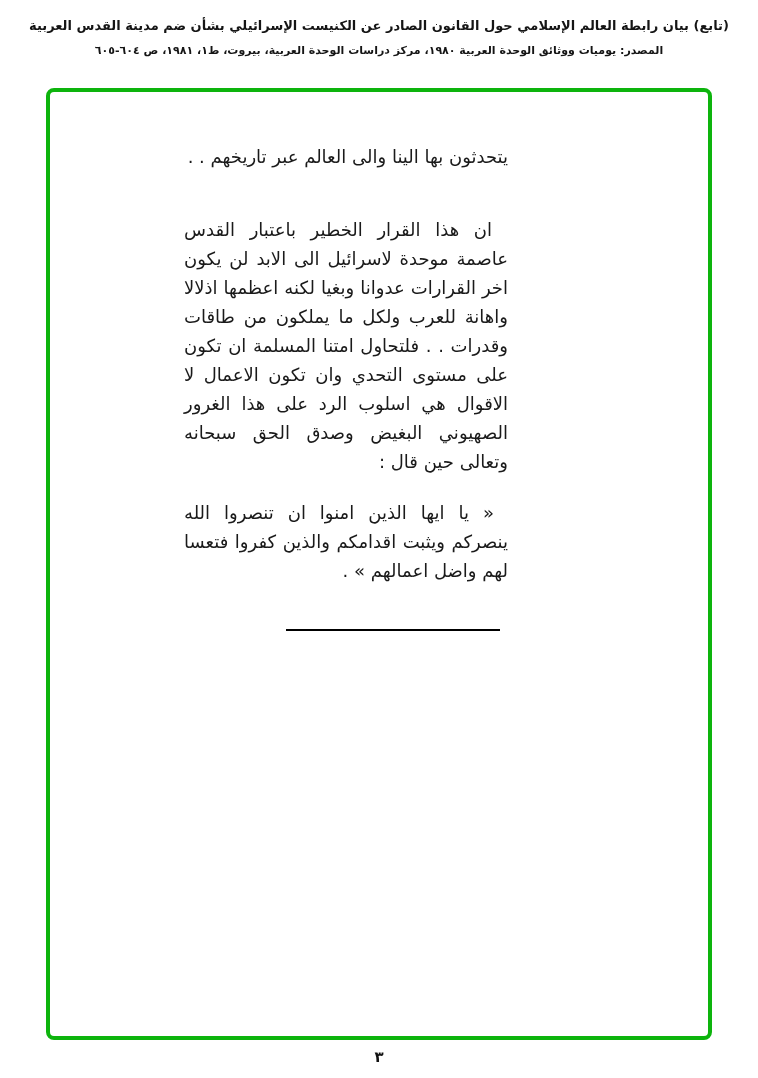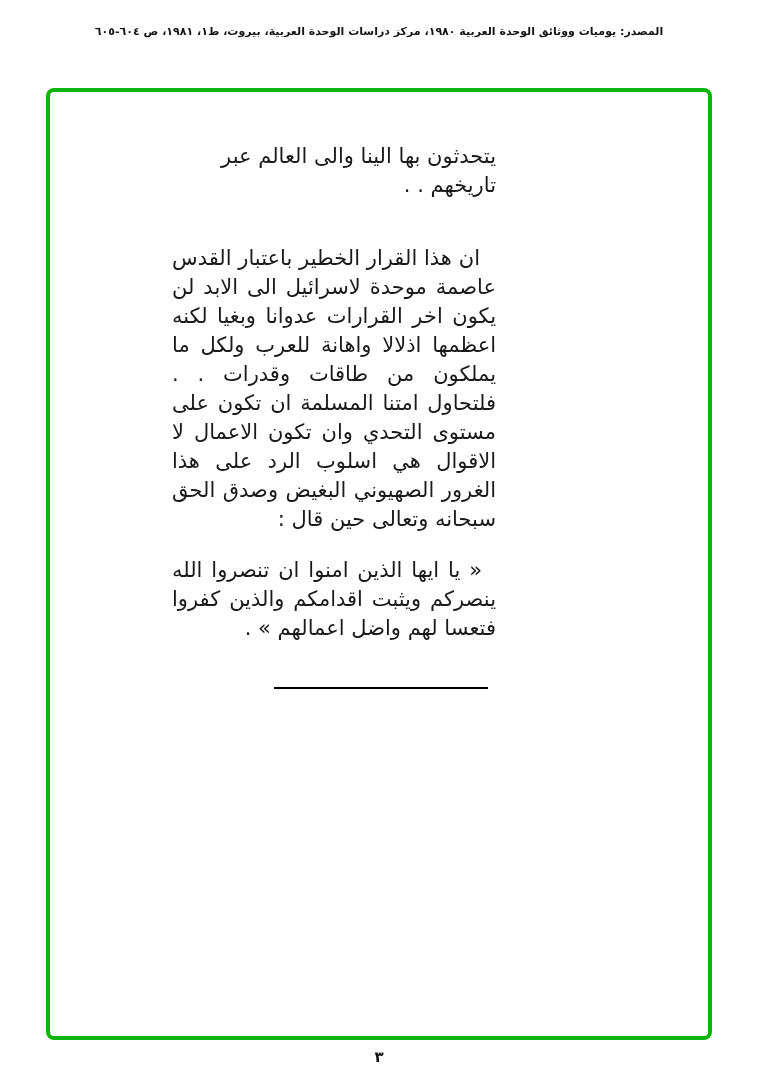--- a/index.html
+++ b/index.html
@@ -44,24 +44,24 @@
     width: 666px;
     height: 952px;
     border: 4px solid #0db40d;
     border-radius: 8px;
     background: #ffffff;
   }
   
   .content {
     position: absolute;
     top: 50px;
-    right: 212px;
+    right: 200px;
     width: 324px;
     direction: rtl;
-    font-size: 21px;
+    font-size: 18px;
     line-height: 29px;
     color: #1a1a1a;
   }
   .intro {
     text-align: right;
     margin-bottom: 13px;
   }
   .para {
     text-align: justify;
     text-indent: 16px;
@@ -88,20 +88,21 @@
     font-weight: bold;
     color: #111111;
   }
 </style>
 </head>
 <body>
 
 <div class="page">
 
   <header class="doc-header">
+    <div class="line1">(تابع) بيان رابطة العالم الإسلامي حول القانون الصادر عن الكنيست الإسرائيلي بشأن ضم مدينة القدس العربية</div>
     <div class="line2">المصدر: يوميات ووثائق الوحدة العربية ١٩٨٠، مركز دراسات الوحدة العربية، بيروت، ط١، ١٩٨١، ص ٦٠٤-٦٠٥</div>
   </header>
 
   <div class="green-frame" style="border-color: rgb(13, 180, 13);">
     <div class="content">
       <p class="intro">يتحدثون بها الينا والى العالم عبر تاريخهم . .</p>
       <p class="para">ان هذا القرار الخطير باعتبار القدس عاصمة موحدة لاسرائيل الى الابد لن يكون اخر القرارات عدوانا وبغيا لكنه اعظمها اذلالا واهانة للعرب ولكل ما يملكون من طاقات وقدرات . . فلتحاول امتنا المسلمة ان تكون على مستوى التحدي وان تكون الاعمال لا الاقوال هي اسلوب الرد على هذا الغرور الصهيوني البغيض وصدق الحق سبحانه وتعالى حين قال :</p>
       <p class="quote">« يا ايها الذين امنوا ان تنصروا الله ينصركم ويثبت اقدامكم والذين كفروا فتعسا لهم واضل اعمالهم » .</p>
       <div class="divider" style="border-top-color: rgb(0, 0, 0);"></div>
     </div>

